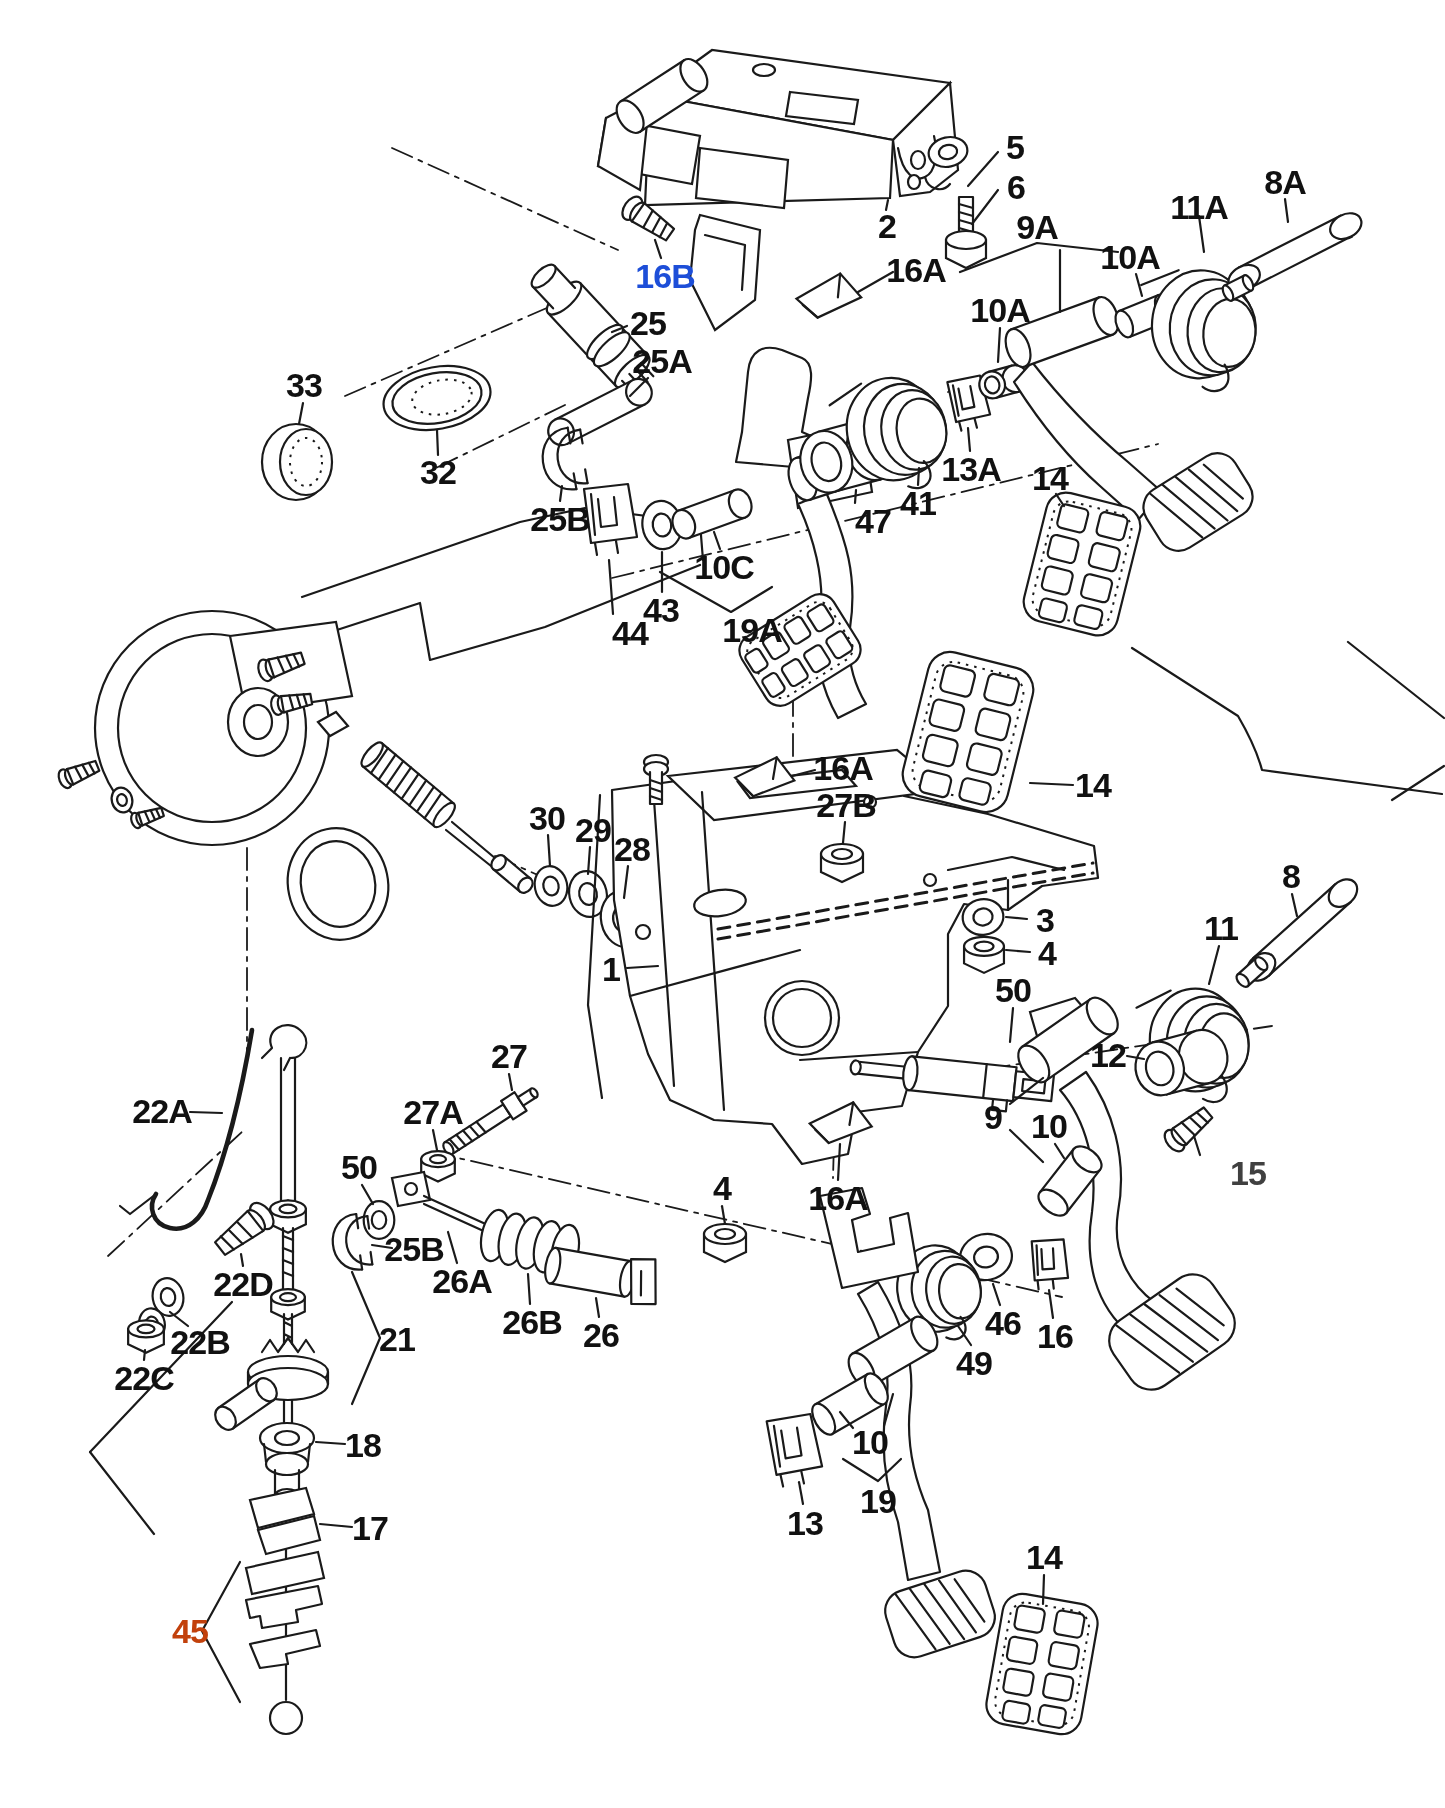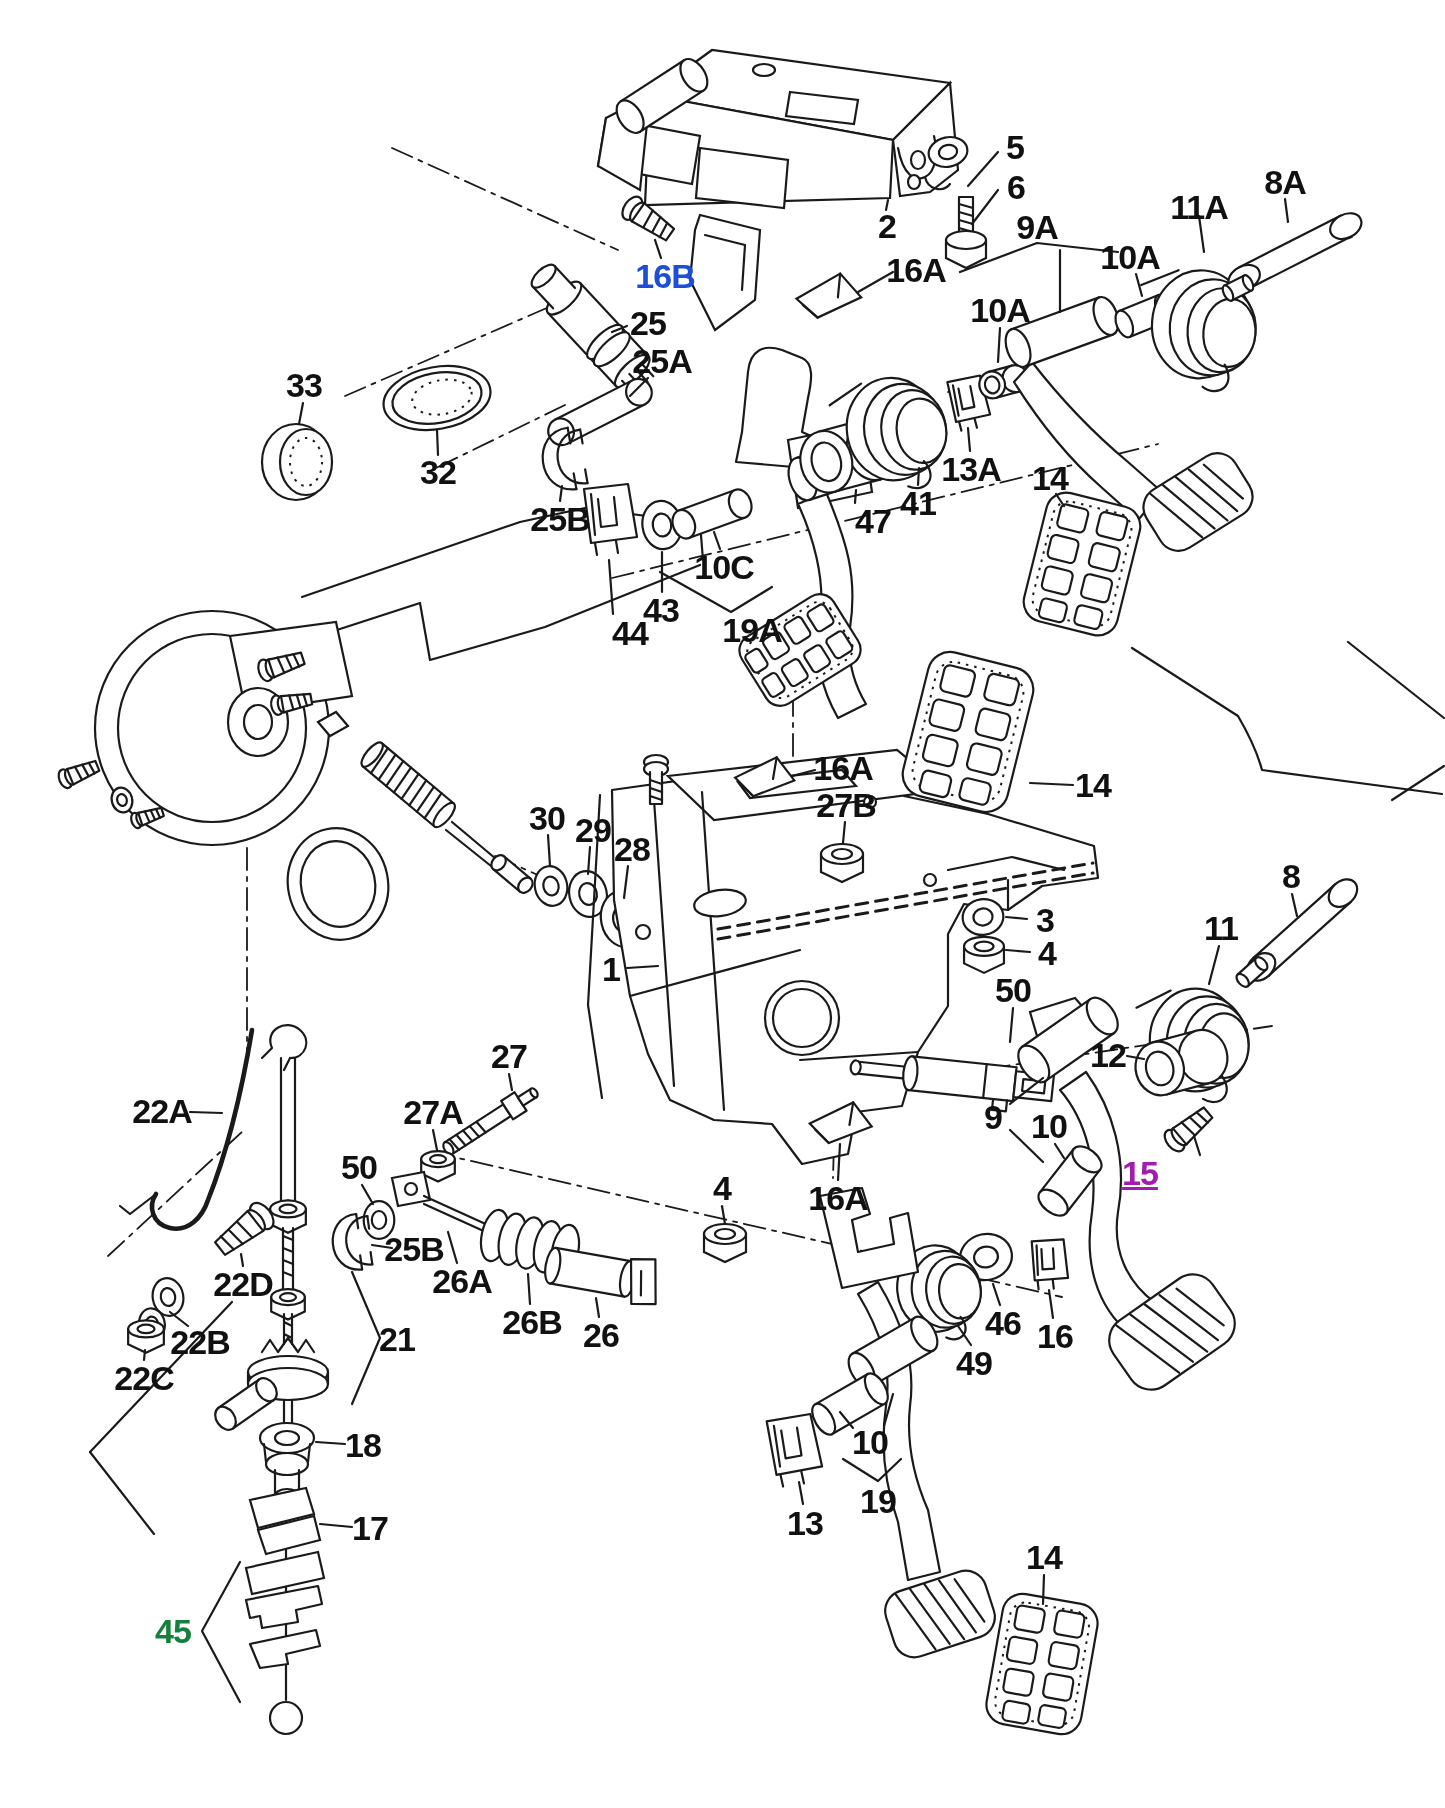--- a/index.html
+++ b/index.html
@@ -480,21 +480,21 @@
       <div class="part-label" style="left: 547px; top: 818px; color: rgb(17, 17, 17);">30</div>
       <div class="part-label" style="left: 593px; top: 830px; color: rgb(17, 17, 17);">29</div>
       <div class="part-label" style="left: 632px; top: 849px; color: rgb(17, 17, 17);">28</div>
       <div class="part-label" style="left: 611px; top: 969px; color: rgb(17, 17, 17);">1</div>
       <div class="part-label" style="left: 1045px; top: 920px; color: rgb(17, 17, 17);">3</div>
       <div class="part-label" style="left: 1047px; top: 953px; color: rgb(17, 17, 17);">4</div>
       <div class="part-label" style="left: 1013px; top: 990px; color: rgb(17, 17, 17);">50</div>
       <div class="part-label" style="left: 1221px; top: 928px; color: rgb(17, 17, 17);">11</div>
       <div class="part-label" style="left: 1291px; top: 876px; color: rgb(17, 17, 17);">8</div>
       <div class="part-label" style="left: 1108px; top: 1055px; color: rgb(17, 17, 17);">12</div>
-      <div class="part-label" style="left: 1140px; top: 1173px; color: #a21caf; text-decoration: underline;">15</div>
+      <div class="part-label" style="left: 1248px; top: 1173px; color: #404040;">15</div>
       <div class="part-label" style="left: 993px; top: 1117px; color: rgb(17, 17, 17);">9</div>
       <div class="part-label" style="left: 1049px; top: 1126px; color: rgb(17, 17, 17);">10</div>
       <div class="part-label" style="left: 1003px; top: 1323px; color: rgb(17, 17, 17);">46</div>
       <div class="part-label" style="left: 1055px; top: 1336px; color: rgb(17, 17, 17);">16</div>
       <div class="part-label" style="left: 974px; top: 1363px; color: rgb(17, 17, 17);">49</div>
       <div class="part-label" style="left: 162px; top: 1111px; color: rgb(17, 17, 17);">22A</div>
       <div class="part-label" style="left: 509px; top: 1056px; color: rgb(17, 17, 17);">27</div>
       <div class="part-label" style="left: 433px; top: 1112px; color: rgb(17, 17, 17);">27A</div>
       <div class="part-label" style="left: 359px; top: 1167px; color: rgb(17, 17, 17);">50</div>
       <div class="part-label" style="left: 414px; top: 1249px; color: rgb(17, 17, 17);">25B</div>
@@ -502,19 +502,19 @@
       <div class="part-label" style="left: 532px; top: 1322px; color: rgb(17, 17, 17);">26B</div>
       <div class="part-label" style="left: 601px; top: 1335px; color: rgb(17, 17, 17);">26</div>
       <div class="part-label" style="left: 722px; top: 1188px; color: rgb(17, 17, 17);">4</div>
       <div class="part-label" style="left: 838px; top: 1198px; color: rgb(17, 17, 17);">16A</div>
       <div class="part-label" style="left: 243px; top: 1284px; color: rgb(17, 17, 17);">22D</div>
       <div class="part-label" style="left: 200px; top: 1342px; color: rgb(17, 17, 17);">22B</div>
       <div class="part-label" style="left: 144px; top: 1378px; color: rgb(17, 17, 17);">22C</div>
       <div class="part-label" style="left: 397px; top: 1339px; color: rgb(17, 17, 17);">21</div>
       <div class="part-label" style="left: 363px; top: 1445px; color: rgb(17, 17, 17);">18</div>
       <div class="part-label" style="left: 370px; top: 1528px; color: rgb(17, 17, 17);">17</div>
-      <div class="part-label" style="left: 173px; top: 1631px; color: #15803d;">45</div>
+      <div class="part-label" style="left: 190px; top: 1631px; color: #c2410c;">45</div>
       <div class="part-label" style="left: 805px; top: 1523px; color: rgb(17, 17, 17);">13</div>
       <div class="part-label" style="left: 878px; top: 1501px; color: rgb(17, 17, 17);">19</div>
       <div class="part-label" style="left: 870px; top: 1442px; color: rgb(17, 17, 17);">10</div>
       <div class="part-label" style="left: 1044px; top: 1557px; color: rgb(17, 17, 17);">14</div>
     </div>
 </div>
 
 </body></html>

